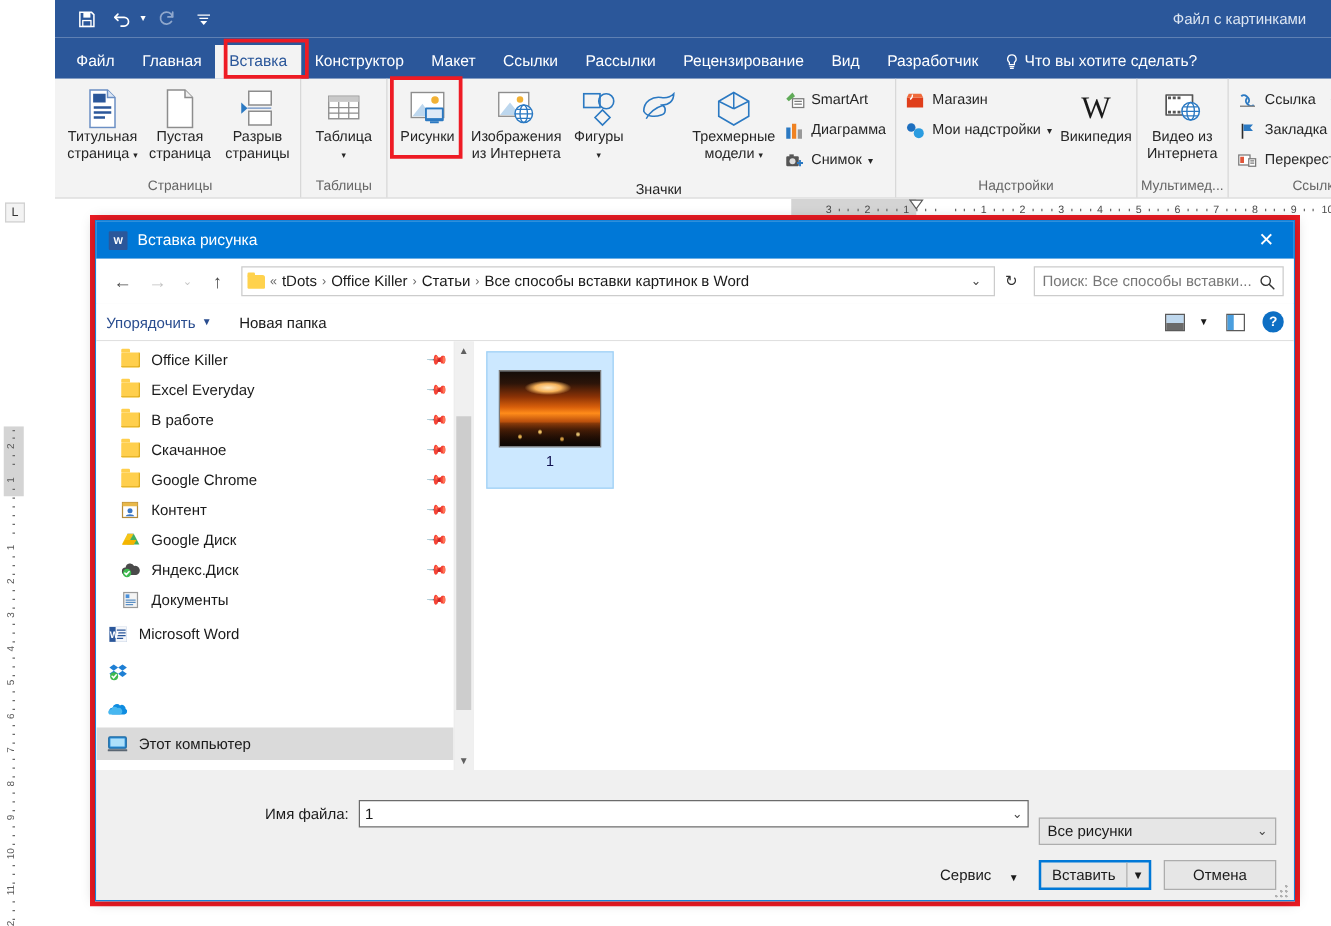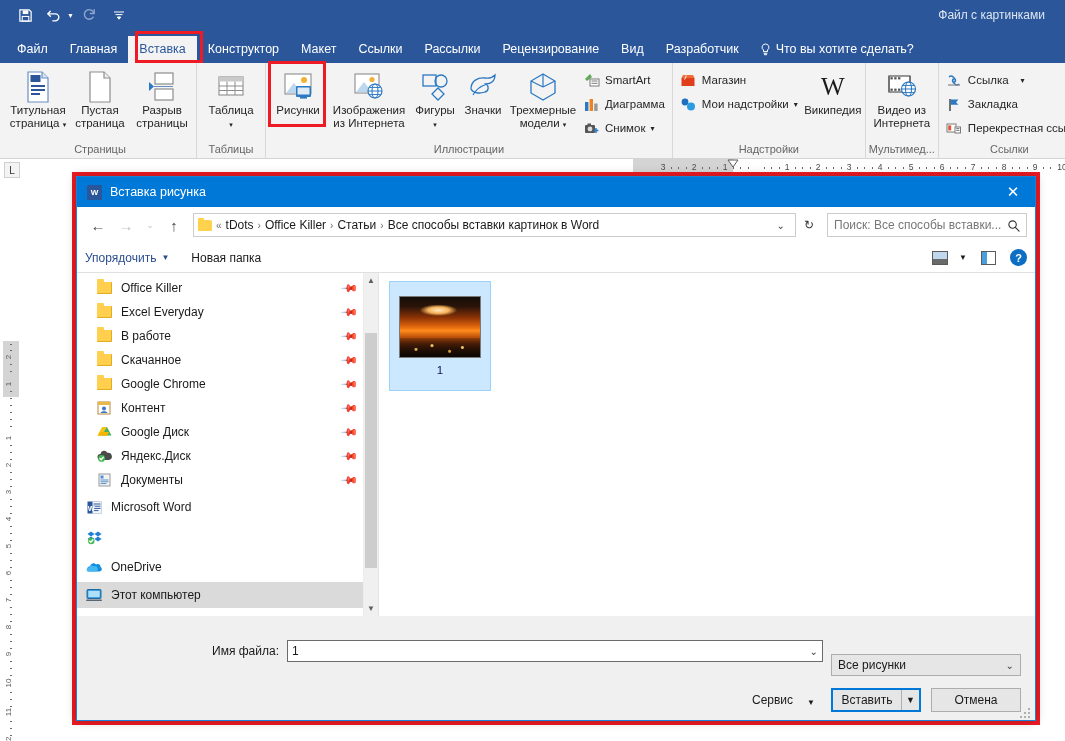--- a/index.html
+++ b/index.html
@@ -6,21 +6,21 @@
   html,body { width:1065px; height:741px; overflow:hidden; }
   body {
     font-family: "Liberation Sans", sans-serif;
     font-size: 12px;
     background:#ffffff;
     color:#262626;
     -webkit-font-smoothing: antialiased;
   }
 
   
-  #word-window { position:relative; width:1065px; height:741px; background:#ffffff; }
+  #word-window { position:relative; width:1065px; height:741px; background:#ffffff;padding-left:44px; }
 
   
   .titlebar {
     height:30px; background:#2b579a; display:flex; align-items:center;
     padding-left:12px; position:relative;
   }
   .qat { display:flex; align-items:center; gap:3px; }
   .qat-btn {
     width:26px; height:22px; display:flex; align-items:center; justify-content:center;
     color:#ffffff; font-size:13px; line-height:1;
@@ -393,21 +393,21 @@
         <div class="bigbtn" style="width:48px;">
           <span class="ico">
             <svg width="32" height="30" viewBox="0 0 32 30">
                 <rect x="4" y="3" width="13" height="11" fill="none" stroke="#2b79c2" stroke-width="1.3"></rect>
                 <circle cx="22" cy="9" r="6" fill="none" stroke="#2b79c2" stroke-width="1.3"></circle>
                 <path d="M13 22 L19 16 L25 22 L19 28z" fill="none" stroke="#2b79c2" stroke-width="1.3"></path>
               </svg>
           </span>
           <span class="lbl">Фигуры<br><span class="car">▾</span></span>
         </div>
-        <div class="bigbtn" style="width:48px;">
+        <div class="bigbtn" style="width:48px;gap:42px;">
           <span class="ico">
             <svg width="32" height="28" viewBox="0 0 32 28">
                 <path d="M4 16 C4 8 11 4 18 5 C24 6 27 3 28 2 C28 8 24 11 19 11 C22 13 22 18 18 19 C12 21 6 20 4 16z" fill="none" stroke="#2b79c2" stroke-width="1.3"></path>
                 <path d="M6 22 C9 16 14 13 20 11" fill="none" stroke="#2b79c2" stroke-width="1.2"></path>
               </svg>
           </span>
           <span class="lbl">Значки</span>
         </div>
         <div class="bigbtn" style="width:72px;">
           <span class="ico">
@@ -880,21 +880,20 @@
                 </svg>
             </span>
           </div>
           <div class="navitem" style="height:30px;">
             <span class="ni-ico">
               <svg width="16" height="13" viewBox="0 0 16 13">
                   <path d="M4 10.5 a2.6 2.6 0 0 1 0.1-5.2 A3.4 3.4 0 0 1 10 3.4 A2.9 2.9 0 0 1 14.5 6 a2.4 2.4 0 0 1-1.4 4.5z" fill="#0f8ce0"></path>
                   <path d="M1.5 10.5 a2.2 2.2 0 0 1 1.4-4 A3 3 0 0 1 8 5.4 a2.4 2.4 0 0 1 2 5.1z" fill="#47b7f0"></path>
                 </svg>
             </span>
-            <span class="ni-lbl">OneDrive</span>
           </div>
           <div class="navitem sel2" style="height:26px;">
             <span class="ni-ico">
               <svg width="16" height="14" viewBox="0 0 16 14">
                   <rect x="1" y="1.5" width="14" height="9" rx="1" fill="#2b8fd8" stroke="#1d6aa3" stroke-width="1"></rect>
                   <rect x="2.3" y="2.8" width="11.4" height="6.4" fill="#aee0fa"></rect>
                   <rect x="0" y="11.4" width="16" height="1.6" rx="0.7" fill="#5a6672"></rect>
                 </svg>
             </span>
             <span class="ni-lbl">Этот компьютер</span>

